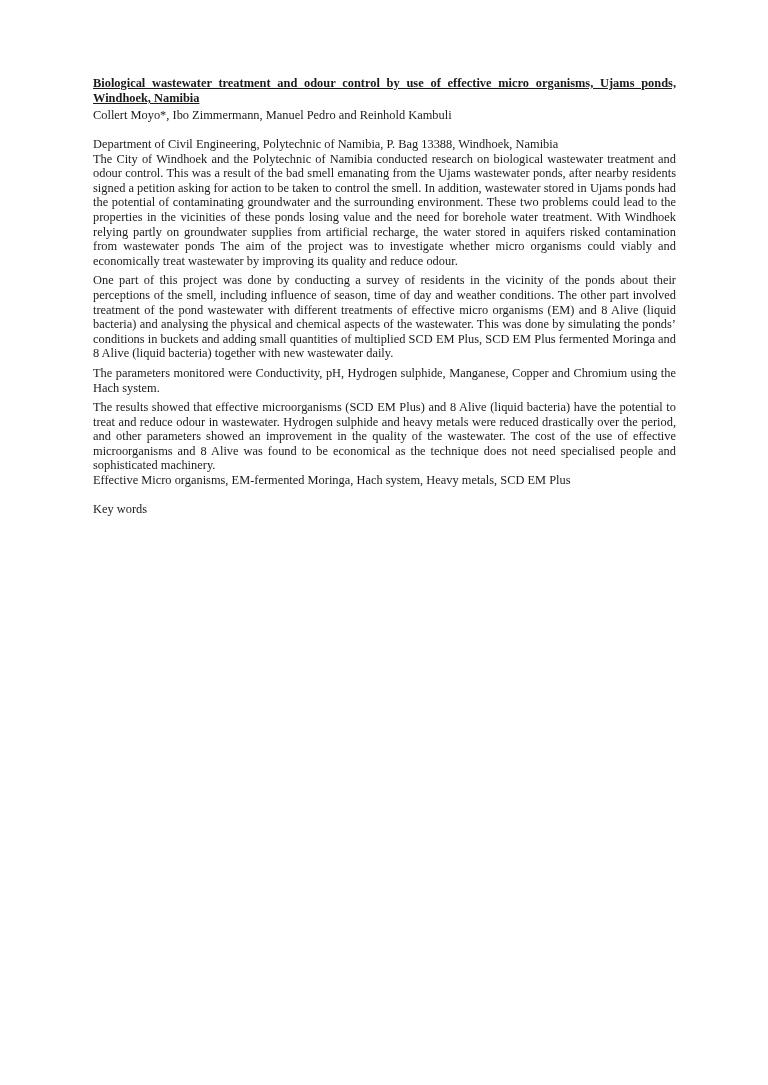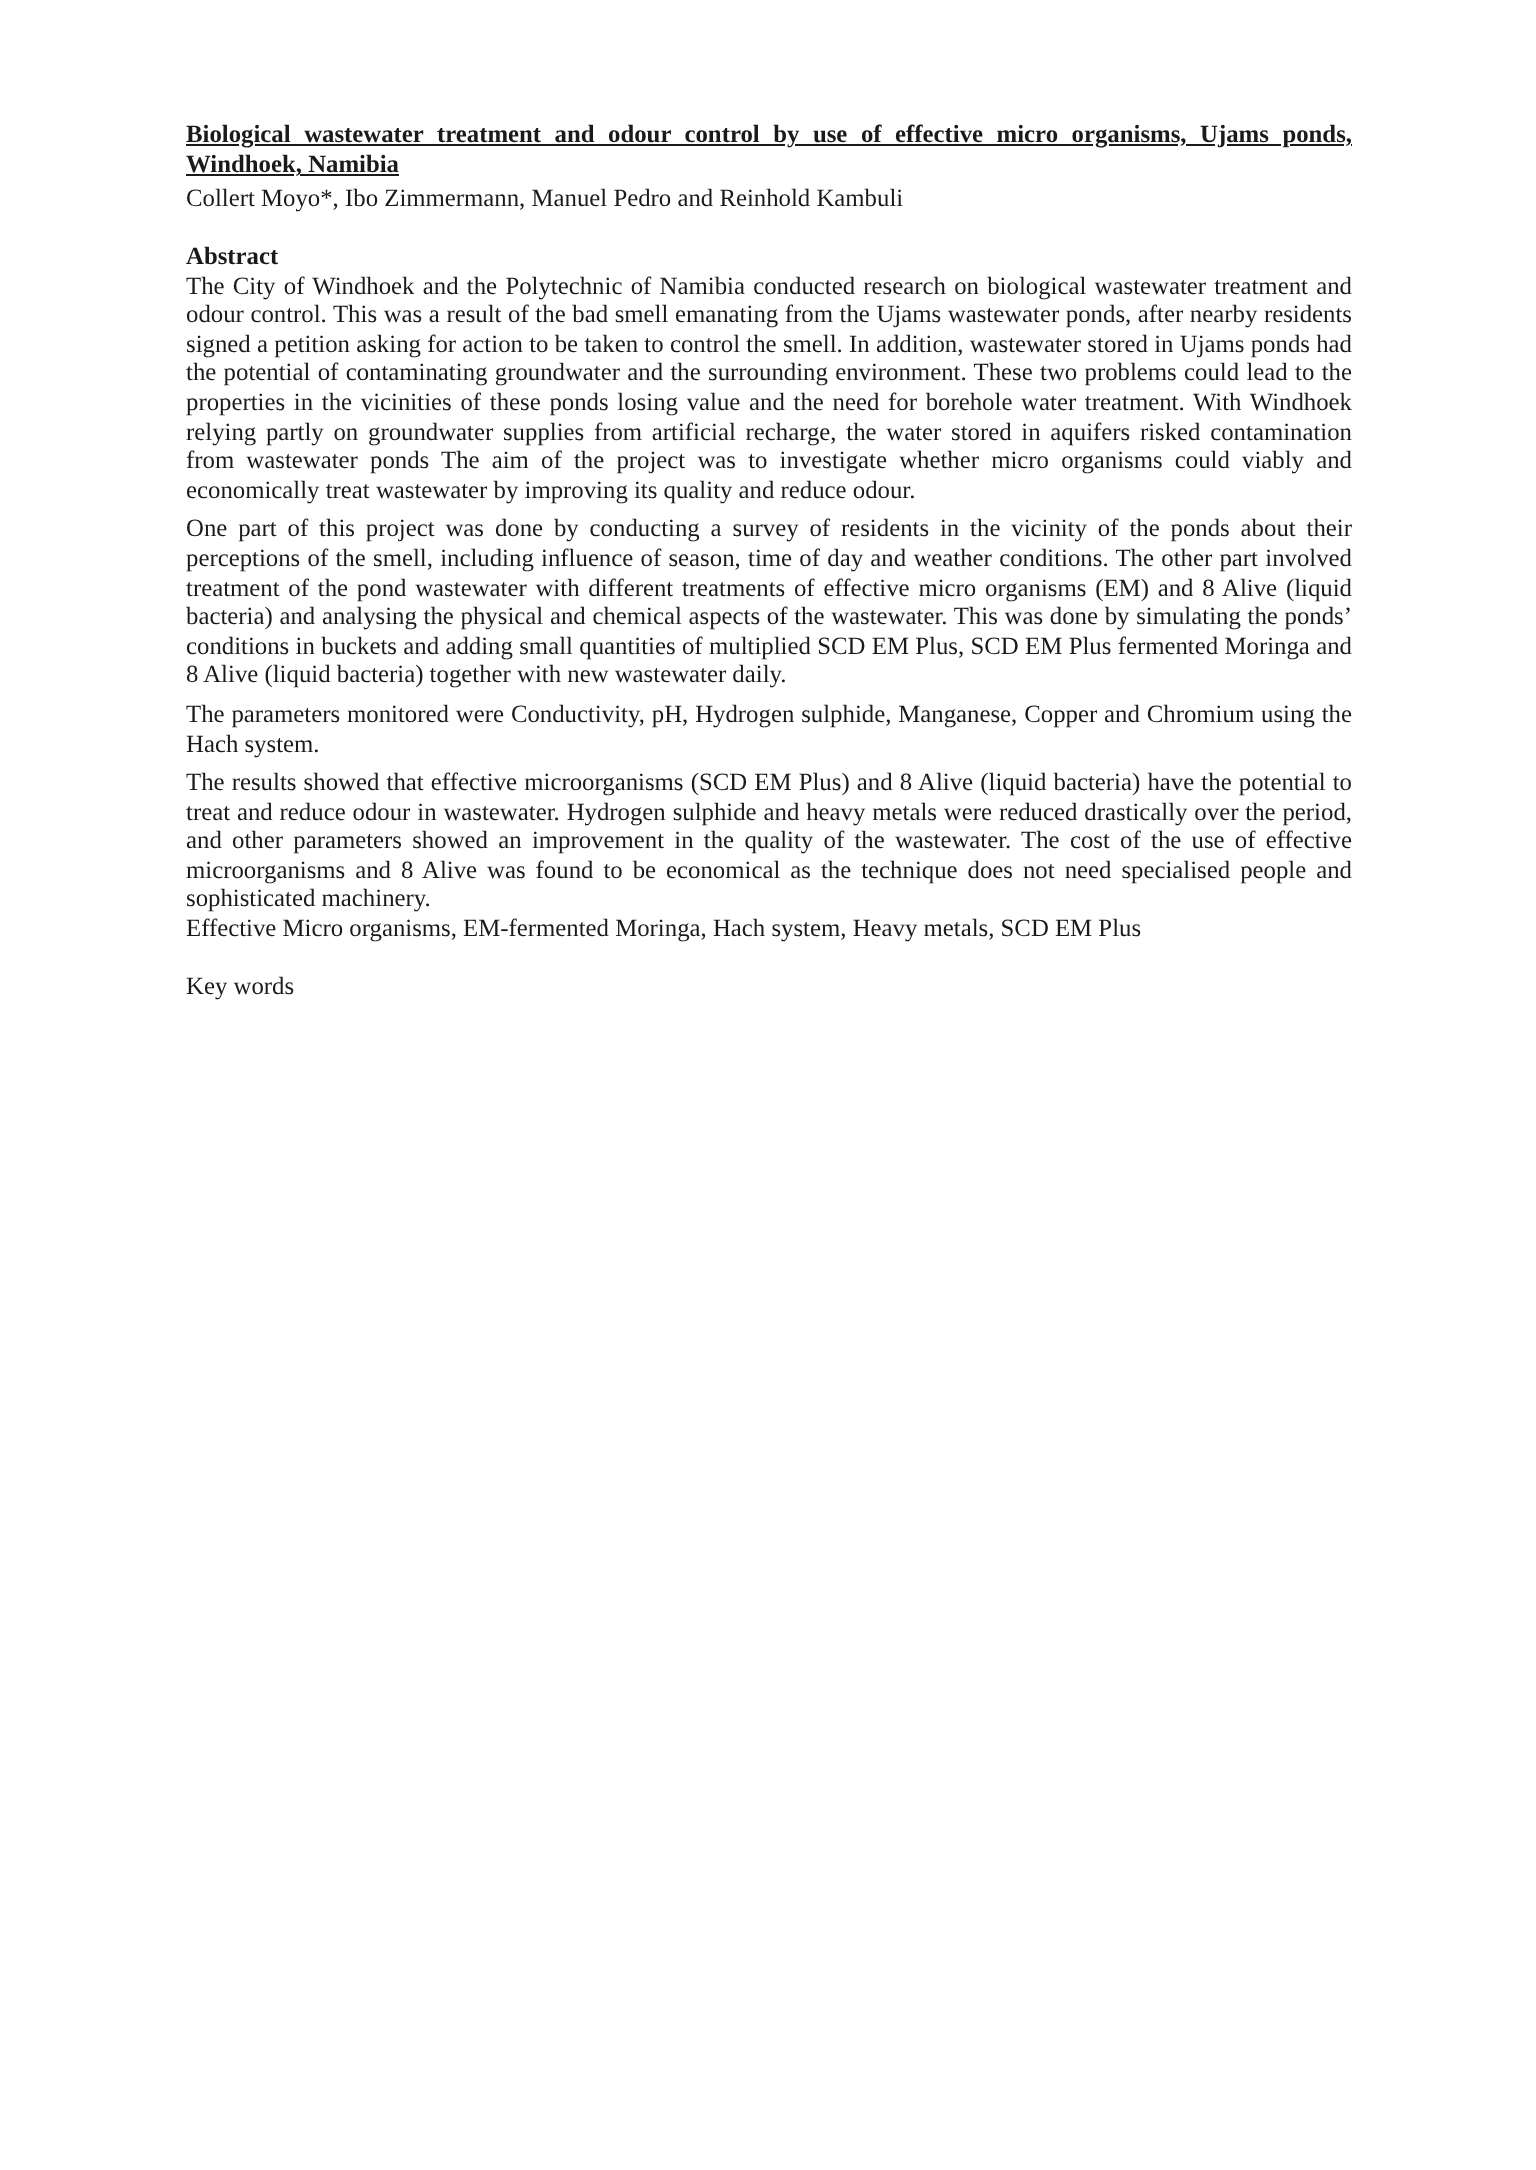--- a/index.html
+++ b/index.html
@@ -11,21 +11,21 @@
       width: 768px;
       height: 1085px;
       position: relative;
       overflow: hidden;
       font-family: "Liberation Serif", serif;
       color: #1a1a1a;
     }
     .page {
       position: absolute;
       left: 93px;
-      top: 60px;
+      top: 76px;
       width: 583px;
       font-size: 12.4px;
       line-height: 14.6px;
     }
     .title {
       font-weight: bold;
       text-decoration: underline;
       text-align: justify;
       text-align-last: left;
       margin: 0;
@@ -51,22 +51,22 @@
   </style>
 </head>
 <body>
 
 <div class="page">
   <p class="title">Biological wastewater treatment and odour control by use of effective micro organisms, Ujams ponds, Windhoek, Namibia</p>
 
   <p class="line authors">Collert Moyo*, Ibo Zimmermann, Manuel Pedro and Reinhold Kambuli</p>
 
 
+  <p class="line dept">Department of Civil Engineering, Polytechnic of Namibia, P. Bag 13388, Windhoek, Namibia</p>
 
-  <p class="line abstract-heading">Abstract</p>
 
   <div>
     <p class="para">The City of Windhoek and the Polytechnic of Namibia conducted research on biological wastewater treatment and odour control. This was a result of the bad smell emanating from the Ujams wastewater ponds, after nearby residents signed a petition asking for action to be taken to control the smell.  In addition, wastewater stored in Ujams ponds had the potential of contaminating groundwater and the surrounding environment. These two problems could lead to the properties in the vicinities of these ponds losing value and the need for borehole water treatment. With Windhoek relying partly on groundwater supplies from artificial recharge, the water stored in aquifers risked contamination from wastewater ponds The aim of the project was to investigate whether micro organisms could viably and economically treat wastewater by improving its quality and reduce odour.</p>
     <p class="para">One part of this project was done by conducting a survey of residents in the vicinity of the ponds about their perceptions of the smell, including influence of season, time of day and weather conditions. The other part involved treatment of the pond wastewater with different treatments of effective micro organisms (EM) and 8 Alive (liquid bacteria) and analysing the physical and chemical aspects of the wastewater. This was done by simulating the ponds’ conditions in buckets and adding small quantities of multiplied SCD EM Plus, SCD EM Plus fermented Moringa and 8 Alive (liquid bacteria) together with new wastewater daily.</p>
     <p class="para">The parameters monitored were Conductivity, pH, Hydrogen sulphide, Manganese, Copper and Chromium using the Hach system.</p>
     <p class="para">The results showed that effective microorganisms (SCD EM Plus) and 8 Alive (liquid bacteria) have the potential to treat and reduce odour in wastewater. Hydrogen sulphide and heavy metals were reduced drastically over the period, and other parameters showed an improvement in the quality of the wastewater. The cost of the use of effective microorganisms and 8 Alive was found to be economical as the technique does not need specialised people and sophisticated machinery.</p>
   </div>
 
   <p class="line">Effective Micro organisms, EM-fermented Moringa, Hach system, Heavy metals, SCD EM Plus</p>
   <p class="line keywords-heading">Key words</p>

